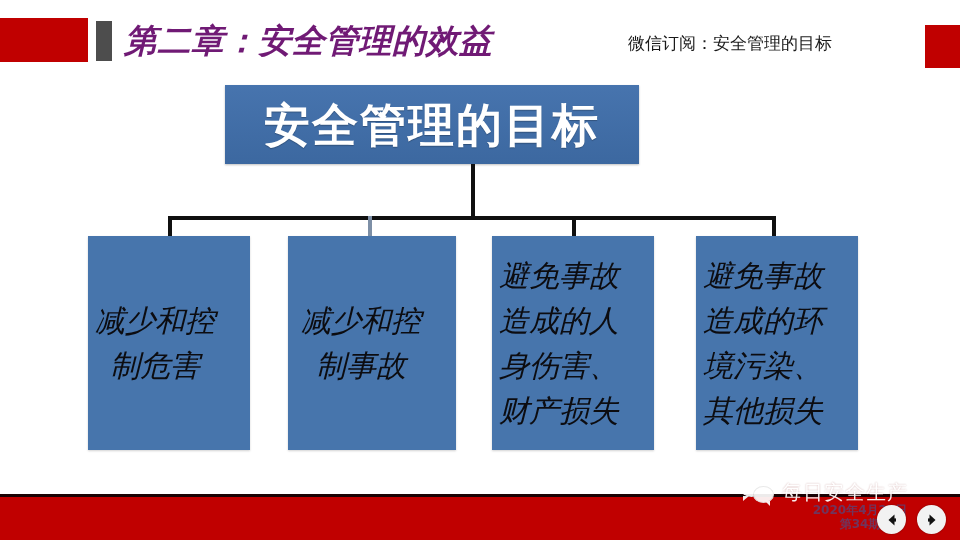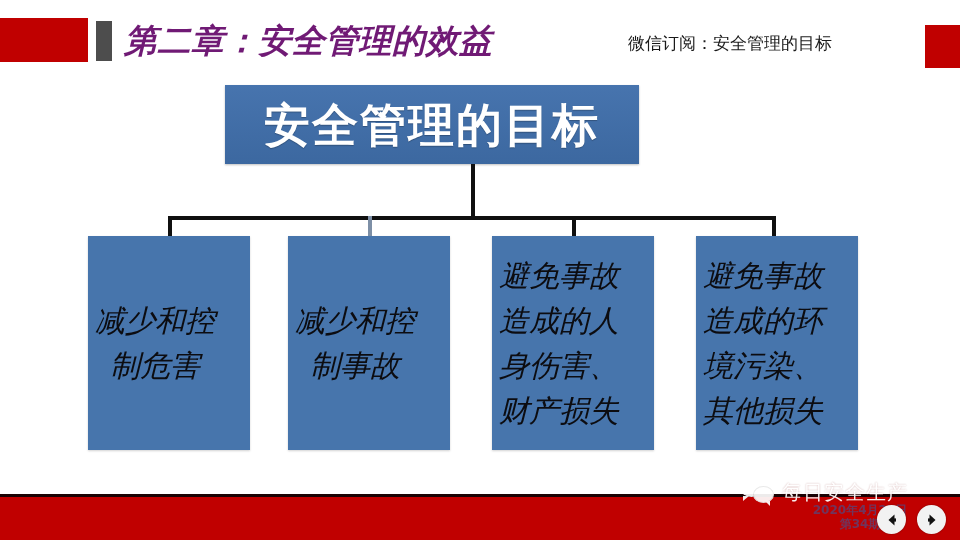--- a/index.html
+++ b/index.html
@@ -127,21 +127,21 @@
     width: 162px;
     height: 214px;
     background: #4775AC;
     display: flex;
     align-items: center;
     justify-content: flex-start;
     box-shadow: 0 1px 2px rgba(0,0,0,0.18);
     font-style: italic;
   }
   .leaf.b1 { left: 88px; }
-  .leaf.b2 { left: 288px; }
+  .leaf.b2 { left: 288px; padding-left: 6px; }
   .leaf.b3 { left: 492px; }
   .leaf.b4 { left: 684px; margin-left: 12px; }
   .leaf-text {
     color: #0c0c10;
     font-size: 30px;
     line-height: 45px;
     text-align: center;
     width: 134px;
     word-break: break-all;
     font-weight: normal;

